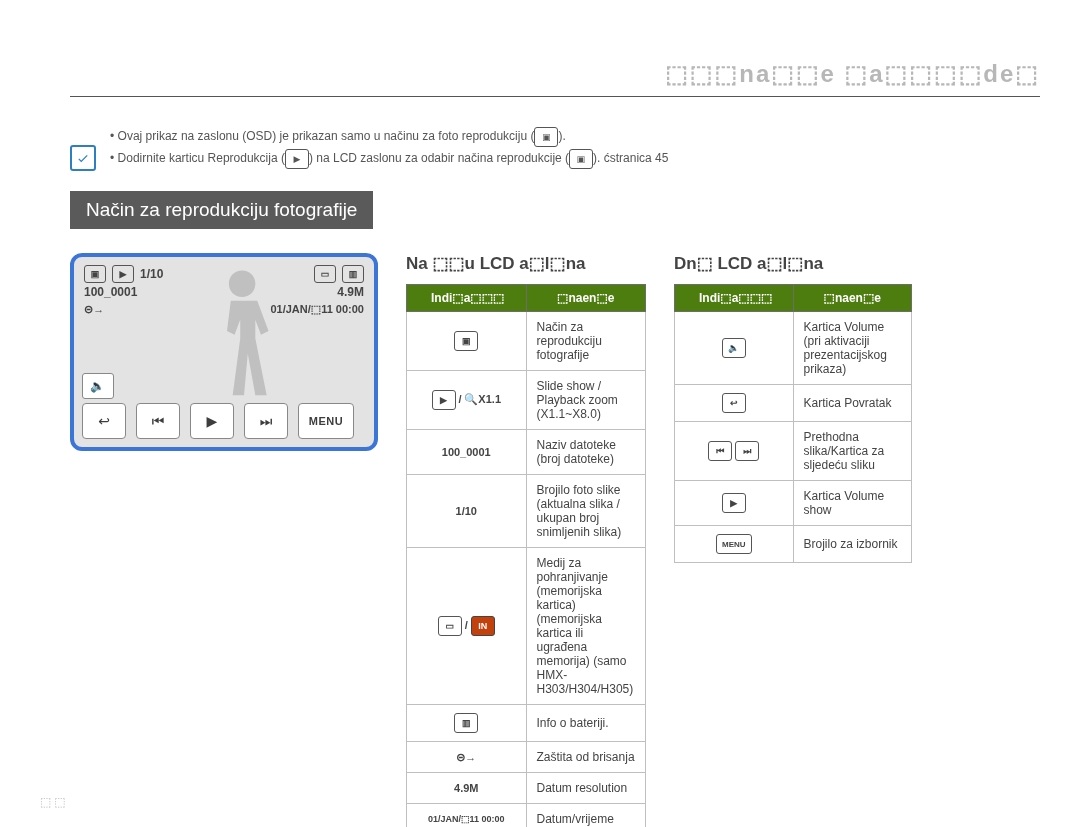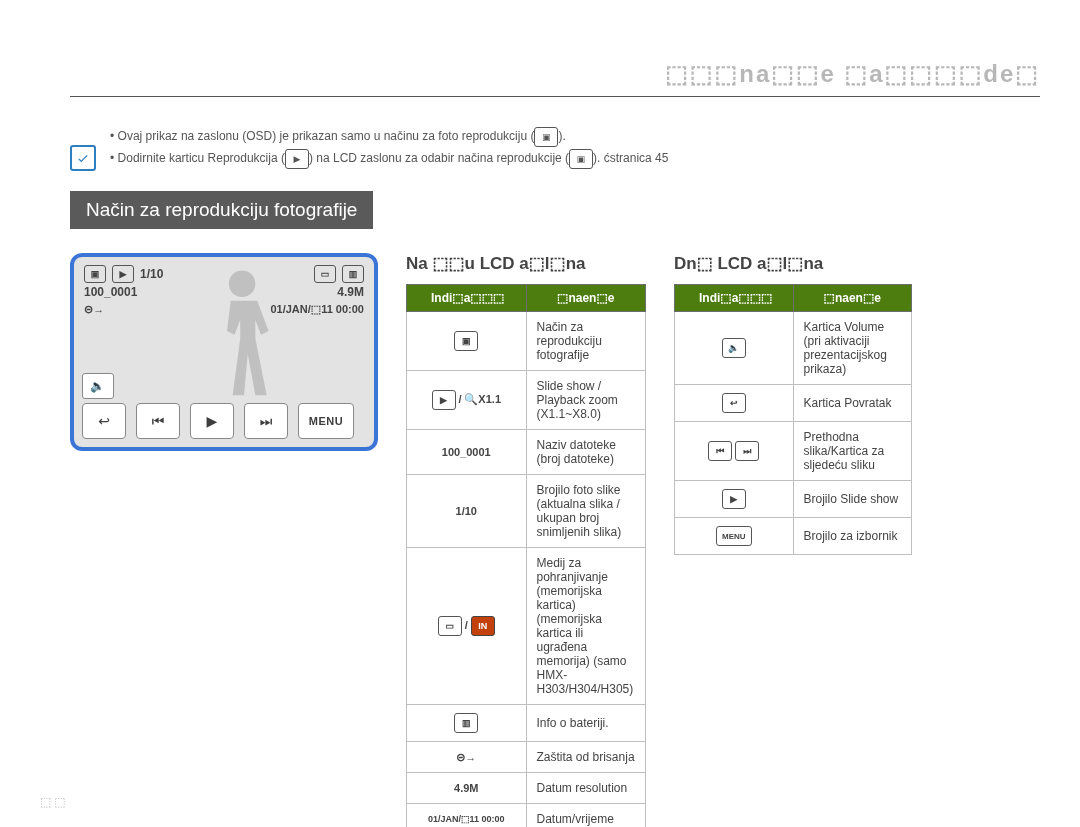--- a/index.html
+++ b/index.html
@@ -246,21 +246,21 @@
         <tr>
               <td class="ind"><span class="mini-icon">↩</span></td>
               <td>Kartica Povratak</td>
             </tr>
         <tr>
               <td class="ind"><span class="mini-icon">⏮</span> <span class="mini-icon">⏭</span></td>
               <td>Prethodna slika/Kartica za sljedeću sliku</td>
             </tr>
         <tr>
               <td class="ind"><span class="mini-icon">▶</span></td>
-              <td>Brojilo Slide show</td>
+              <td>Kartica Volume show</td>
             </tr>
         <tr>
               <td class="ind"><span class="mini-icon" style="width:34px;font-size:8px;">MENU</span></td>
               <td>Brojilo za izbornik</td>
             </tr>
       </tbody>
         </table>
     </div>
   </div>
 </div>

